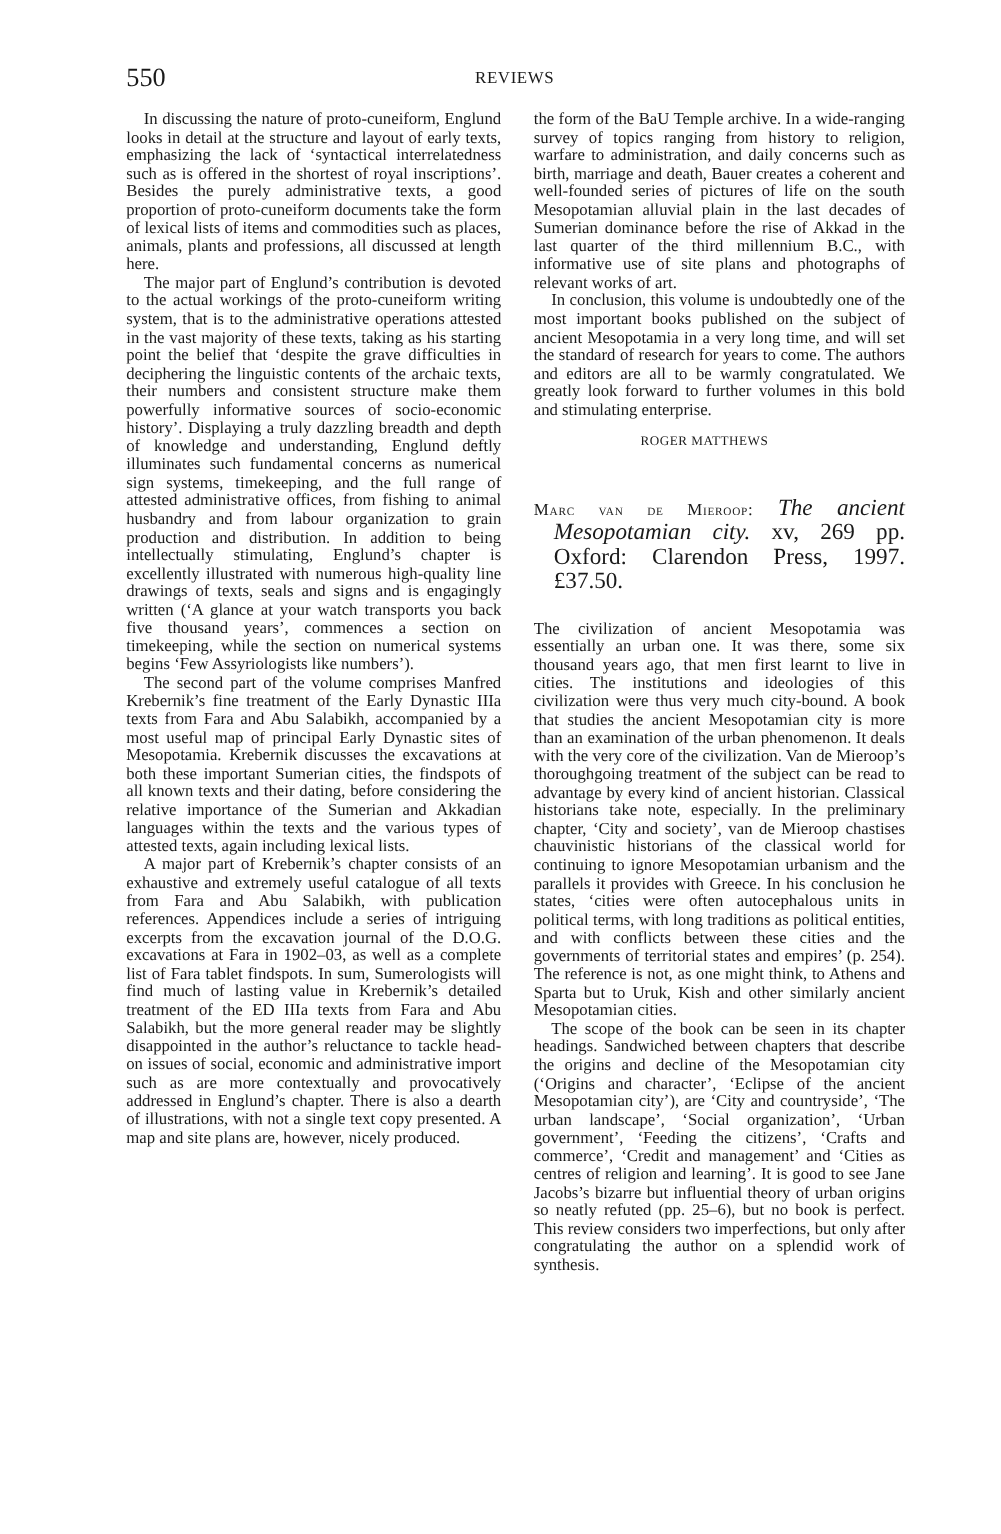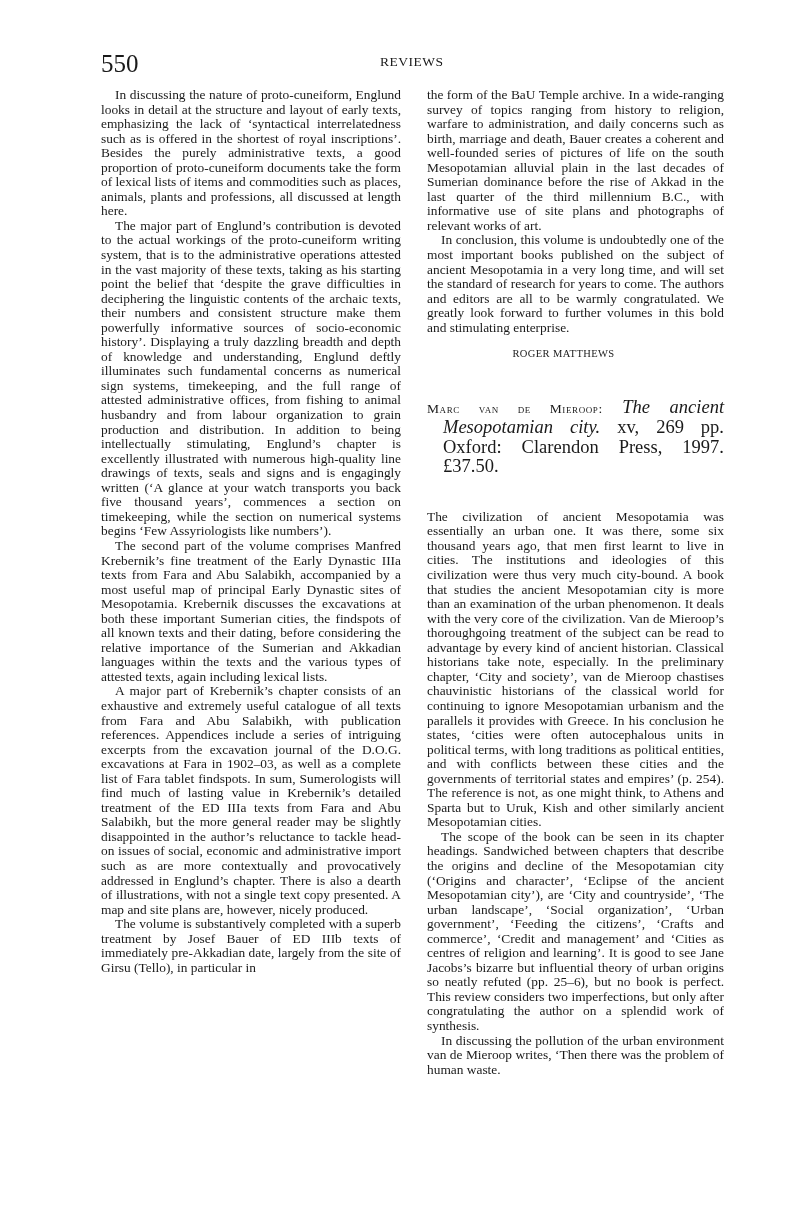--- a/index.html
+++ b/index.html
@@ -1,53 +1,51 @@
 <!DOCTYPE html>
 <html><head>
 <meta charset="utf-8">
 <style>
   html, body { margin:0; padding:0; background:#ffffff; }
   body { width:801px; height:1227px; position:relative; overflow:hidden;
          font-family:"Liberation Serif", "DejaVu Serif", serif; color:#1a1a1a; }
-  .page-num { position:absolute; left:101px; top:50px; font-size:25px; }
+  .page-num { position:absolute; left:101px; top:50px; font-size:21px; }
   .running-head { position:absolute; left:380px; top:54px; font-size:13.5px; letter-spacing:0.5px; }
   .col { position:absolute; top:88px; width:300px; font-size:13.4px; line-height:14.55px; }
   .col.left { left:101px; }
   .col.right { left:427px; width:297px; }
   p { margin:0; text-align:justify; }
   p.indent { text-indent:14px; }
   .signature { text-align:center; font-size:10.5px; letter-spacing:0.4px; margin-top:12px; padding-right:24px; }
   .book-head { margin-top:36px; font-size:18.5px; line-height:19.5px; padding-left:16px; text-indent:-16px; text-align:justify; }
   .book-head .author { font-size:13.5px; letter-spacing:0.6px; font-variant:small-caps; }
   .book-head .title { font-style:italic; }
-  .review-body { margin-top:33px; }
+  .review-body { margin-top:20px; }
 </style>
 </head>
 <body>
 
 <div class="page-num">550</div>
 <div class="running-head">REVIEWS</div>
 
 <div class="col left">
   <p class="indent">In discussing the nature of proto-cuneiform, Englund looks in detail at the structure and layout of early texts, emphasizing the lack of ‘syntactical interrelatedness such as is offered in the shortest of royal inscriptions’. Besides the purely administrative texts, a good proportion of proto-cuneiform documents take the form of lexical lists of items and commodities such as places, animals, plants and professions, all discussed at length here.</p>
   <p class="indent">The major part of Englund’s contribution is devoted to the actual workings of the proto-cuneiform writing system, that is to the administrative operations attested in the vast majority of these texts, taking as his starting point the belief that ‘despite the grave difficulties in deciphering the linguistic contents of the archaic texts, their numbers and consistent structure make them powerfully informative sources of socio-economic history’. Displaying a truly dazzling breadth and depth of knowledge and understanding, Englund deftly illuminates such fundamental concerns as numerical sign systems, timekeeping, and the full range of attested administrative offices, from fishing to animal husbandry and from labour organization to grain production and distribution. In addition to being intellectually stimulating, Englund’s chapter is excellently illustrated with numerous high-quality line drawings of texts, seals and signs and is engagingly written (‘A glance at your watch transports you back five thousand years’, commences a section on timekeeping, while the section on numerical systems begins ‘Few Assyriologists like numbers’).</p>
   <p class="indent">The second part of the volume comprises Manfred Krebernik’s fine treatment of the Early Dynastic IIIa texts from Fara and Abu Salabikh, accompanied by a most useful map of principal Early Dynastic sites of Mesopotamia. Krebernik discusses the excavations at both these important Sumerian cities, the findspots of all known texts and their dating, before considering the relative importance of the Sumerian and Akkadian languages within the texts and the various types of attested texts, again including lexical lists.</p>
   <p class="indent">A major part of Krebernik’s chapter consists of an exhaustive and extremely useful catalogue of all texts from Fara and Abu Salabikh, with publication references. Appendices include a series of intriguing excerpts from the excavation journal of the D.O.G. excavations at Fara in 1902–03, as well as a complete list of Fara tablet findspots. In sum, Sumerologists will find much of lasting value in Krebernik’s detailed treatment of the ED IIIa texts from Fara and Abu Salabikh, but the more general reader may be slightly disappointed in the author’s reluctance to tackle head-on issues of social, economic and administrative import such as are more contextually and provocatively addressed in Englund’s chapter. There is also a dearth of illustrations, with not a single text copy presented. A map and site plans are, however, nicely produced.</p>
-  <p class="indent">The volume is substantively completed with a superb treatment by Josef Bauer of ED IIIb texts of immediately pre-Akkadian date, largely from the site of Girsu (Tello), in particular in</p>
 </div>
 
 <div class="col right">
   <p>the form of the BaU Temple archive. In a wide-ranging survey of topics ranging from history to religion, warfare to administration, and daily concerns such as birth, marriage and death, Bauer creates a coherent and well-founded series of pictures of life on the south Mesopotamian alluvial plain in the last decades of Sumerian dominance before the rise of Akkad in the last quarter of the third millennium B.C., with informative use of site plans and photographs of relevant works of art.</p>
   <p class="indent">In conclusion, this volume is undoubtedly one of the most important books published on the subject of ancient Mesopotamia in a very long time, and will set the standard of research for years to come. The authors and editors are all to be warmly congratulated. We greatly look forward to further volumes in this bold and stimulating enterprise.</p>
   <div class="signature">ROGER MATTHEWS</div>
 
   <div class="book-head">
     <span class="author">Marc van de Mieroop:</span>
     <span class="title">The ancient Mesopotamian city.</span>
     <span>xv, 269 pp. Oxford: Clarendon Press, 1997. £37.50.</span>
   </div>
 
   <div class="review-body">
     <p>The civilization of ancient Mesopotamia was essentially an urban one. It was there, some six thousand years ago, that men first learnt to live in cities. The institutions and ideologies of this civilization were thus very much city-bound. A book that studies the ancient Mesopotamian city is more than an examination of the urban phenomenon. It deals with the very core of the civilization. Van de Mieroop’s thoroughgoing treatment of the subject can be read to advantage by every kind of ancient historian. Classical historians take note, especially. In the preliminary chapter, ‘City and society’, van de Mieroop chastises chauvinistic historians of the classical world for continuing to ignore Mesopotamian urbanism and the parallels it provides with Greece. In his conclusion he states, ‘cities were often autocephalous units in political terms, with long traditions as political entities, and with conflicts between these cities and the governments of territorial states and empires’ (p. 254). The reference is not, as one might think, to Athens and Sparta but to Uruk, Kish and other similarly ancient Mesopotamian cities.</p>
     <p class="indent">The scope of the book can be seen in its chapter headings. Sandwiched between chapters that describe the origins and decline of the Mesopotamian city (‘Origins and character’, ‘Eclipse of the ancient Mesopotamian city’), are ‘City and countryside’, ‘The urban landscape’, ‘Social organization’, ‘Urban government’, ‘Feeding the citizens’, ‘Crafts and commerce’, ‘Credit and management’ and ‘Cities as centres of religion and learning’. It is good to see Jane Jacobs’s bizarre but influential theory of urban origins so neatly refuted (pp. 25–6), but no book is perfect. This review considers two imperfections, but only after congratulating the author on a splendid work of synthesis.</p>
-    <p class="indent">In discussing the pollution of the urban environment van de Mieroop writes, ‘Then there was the problem of human waste.</p>
   </div>
 </div>
 
 </body></html>

